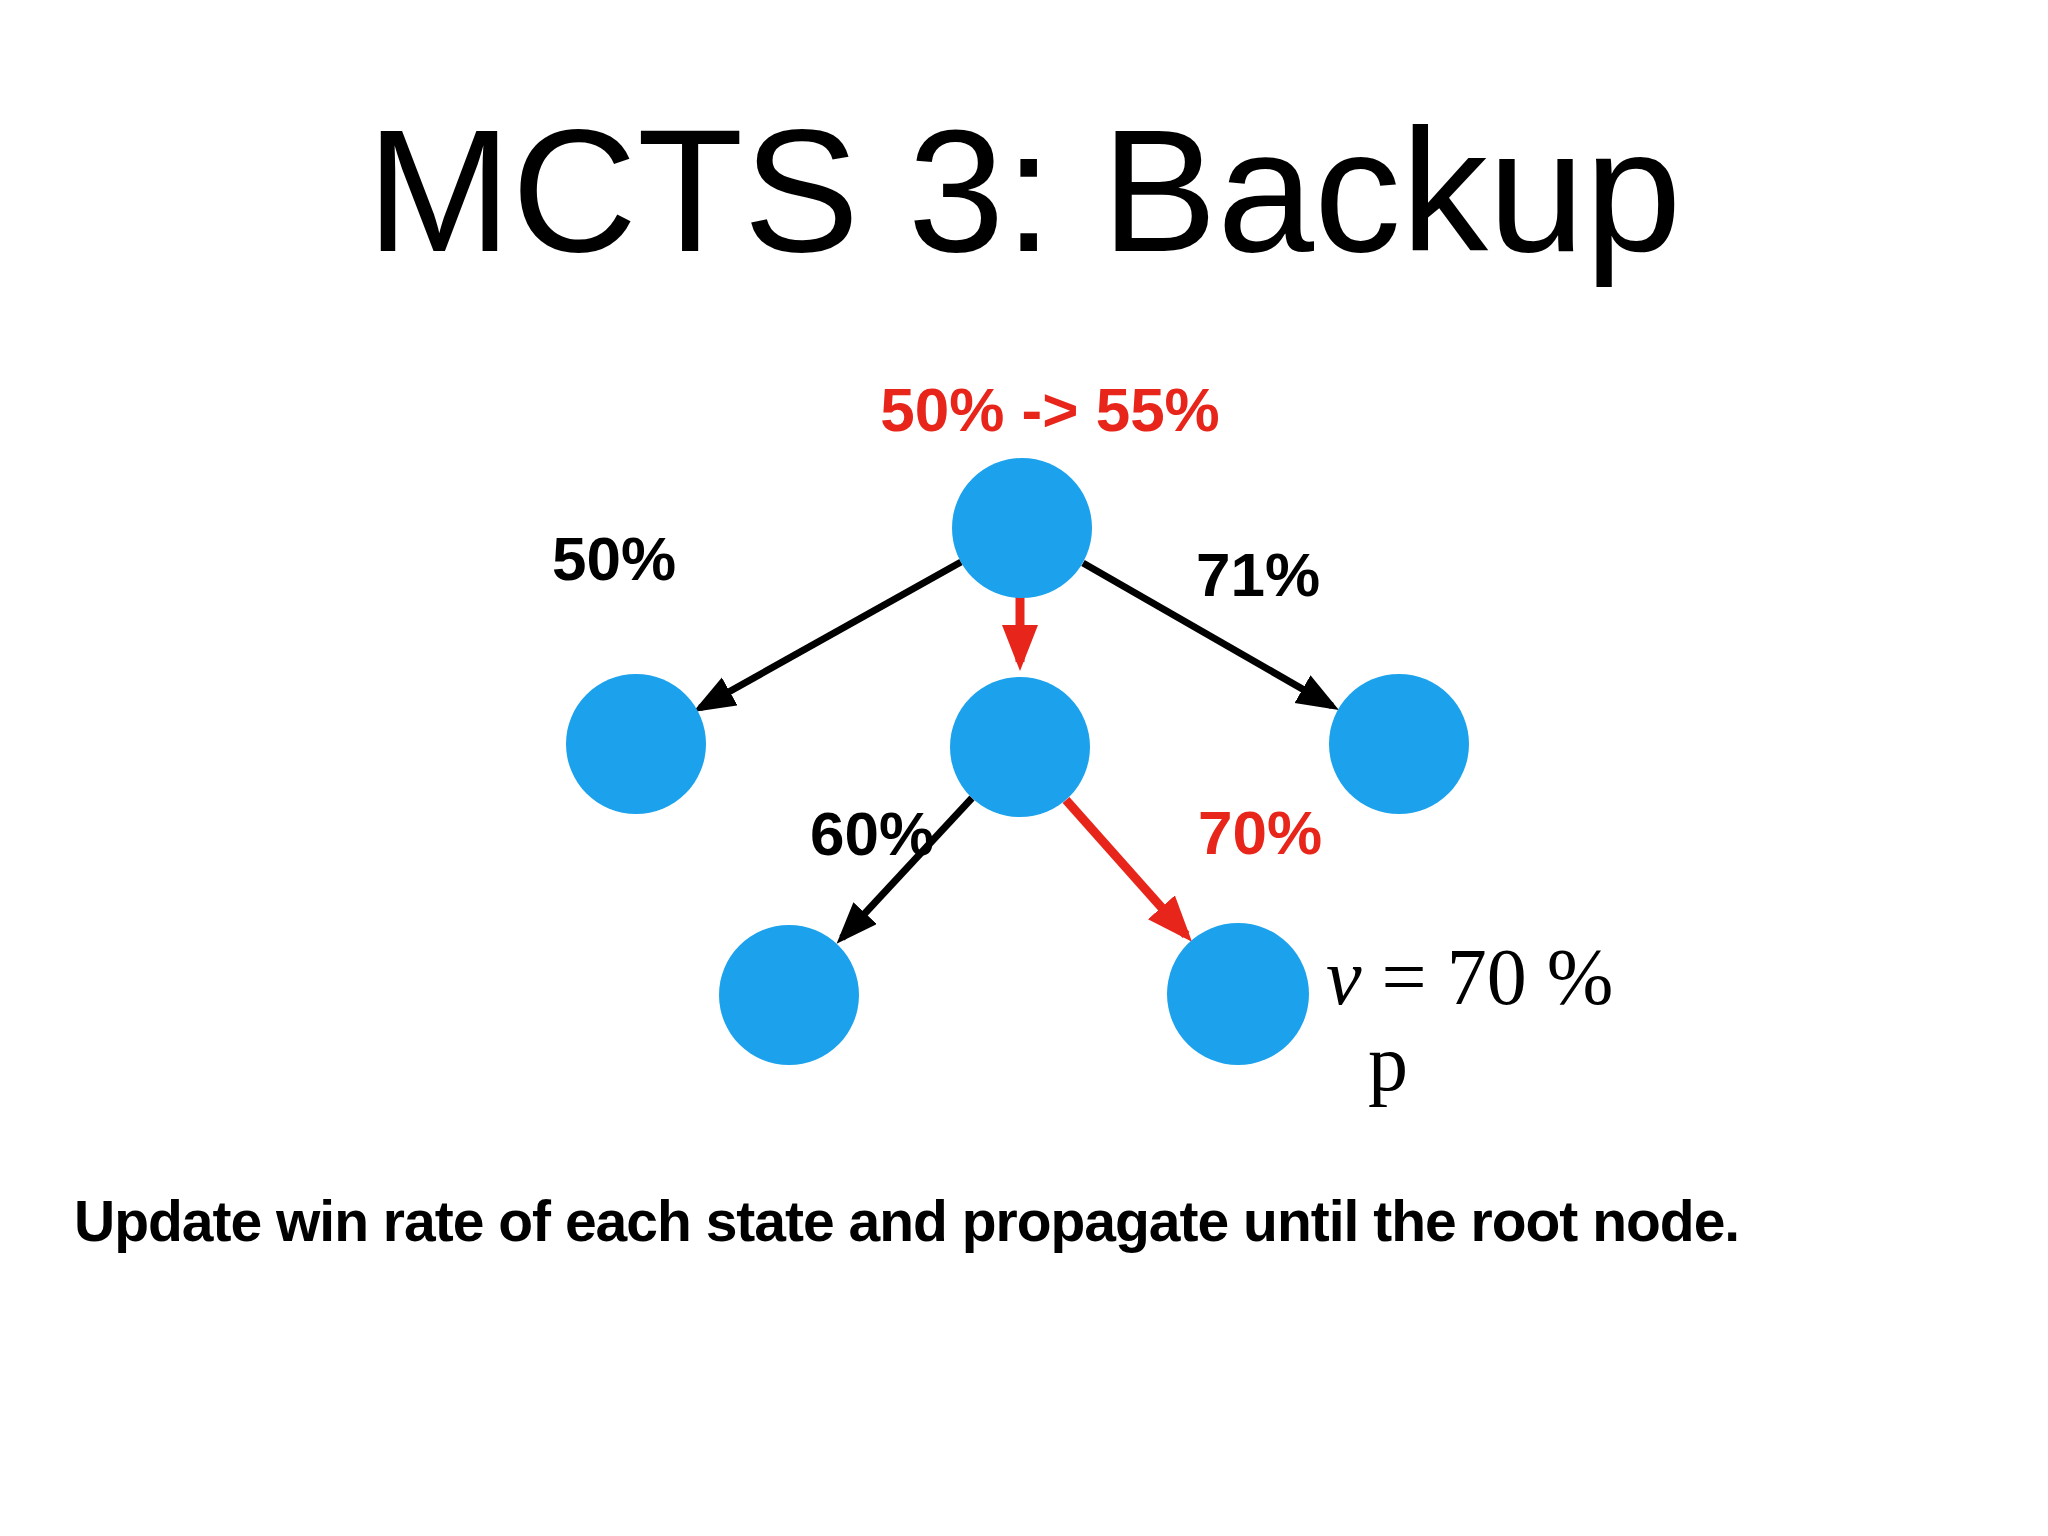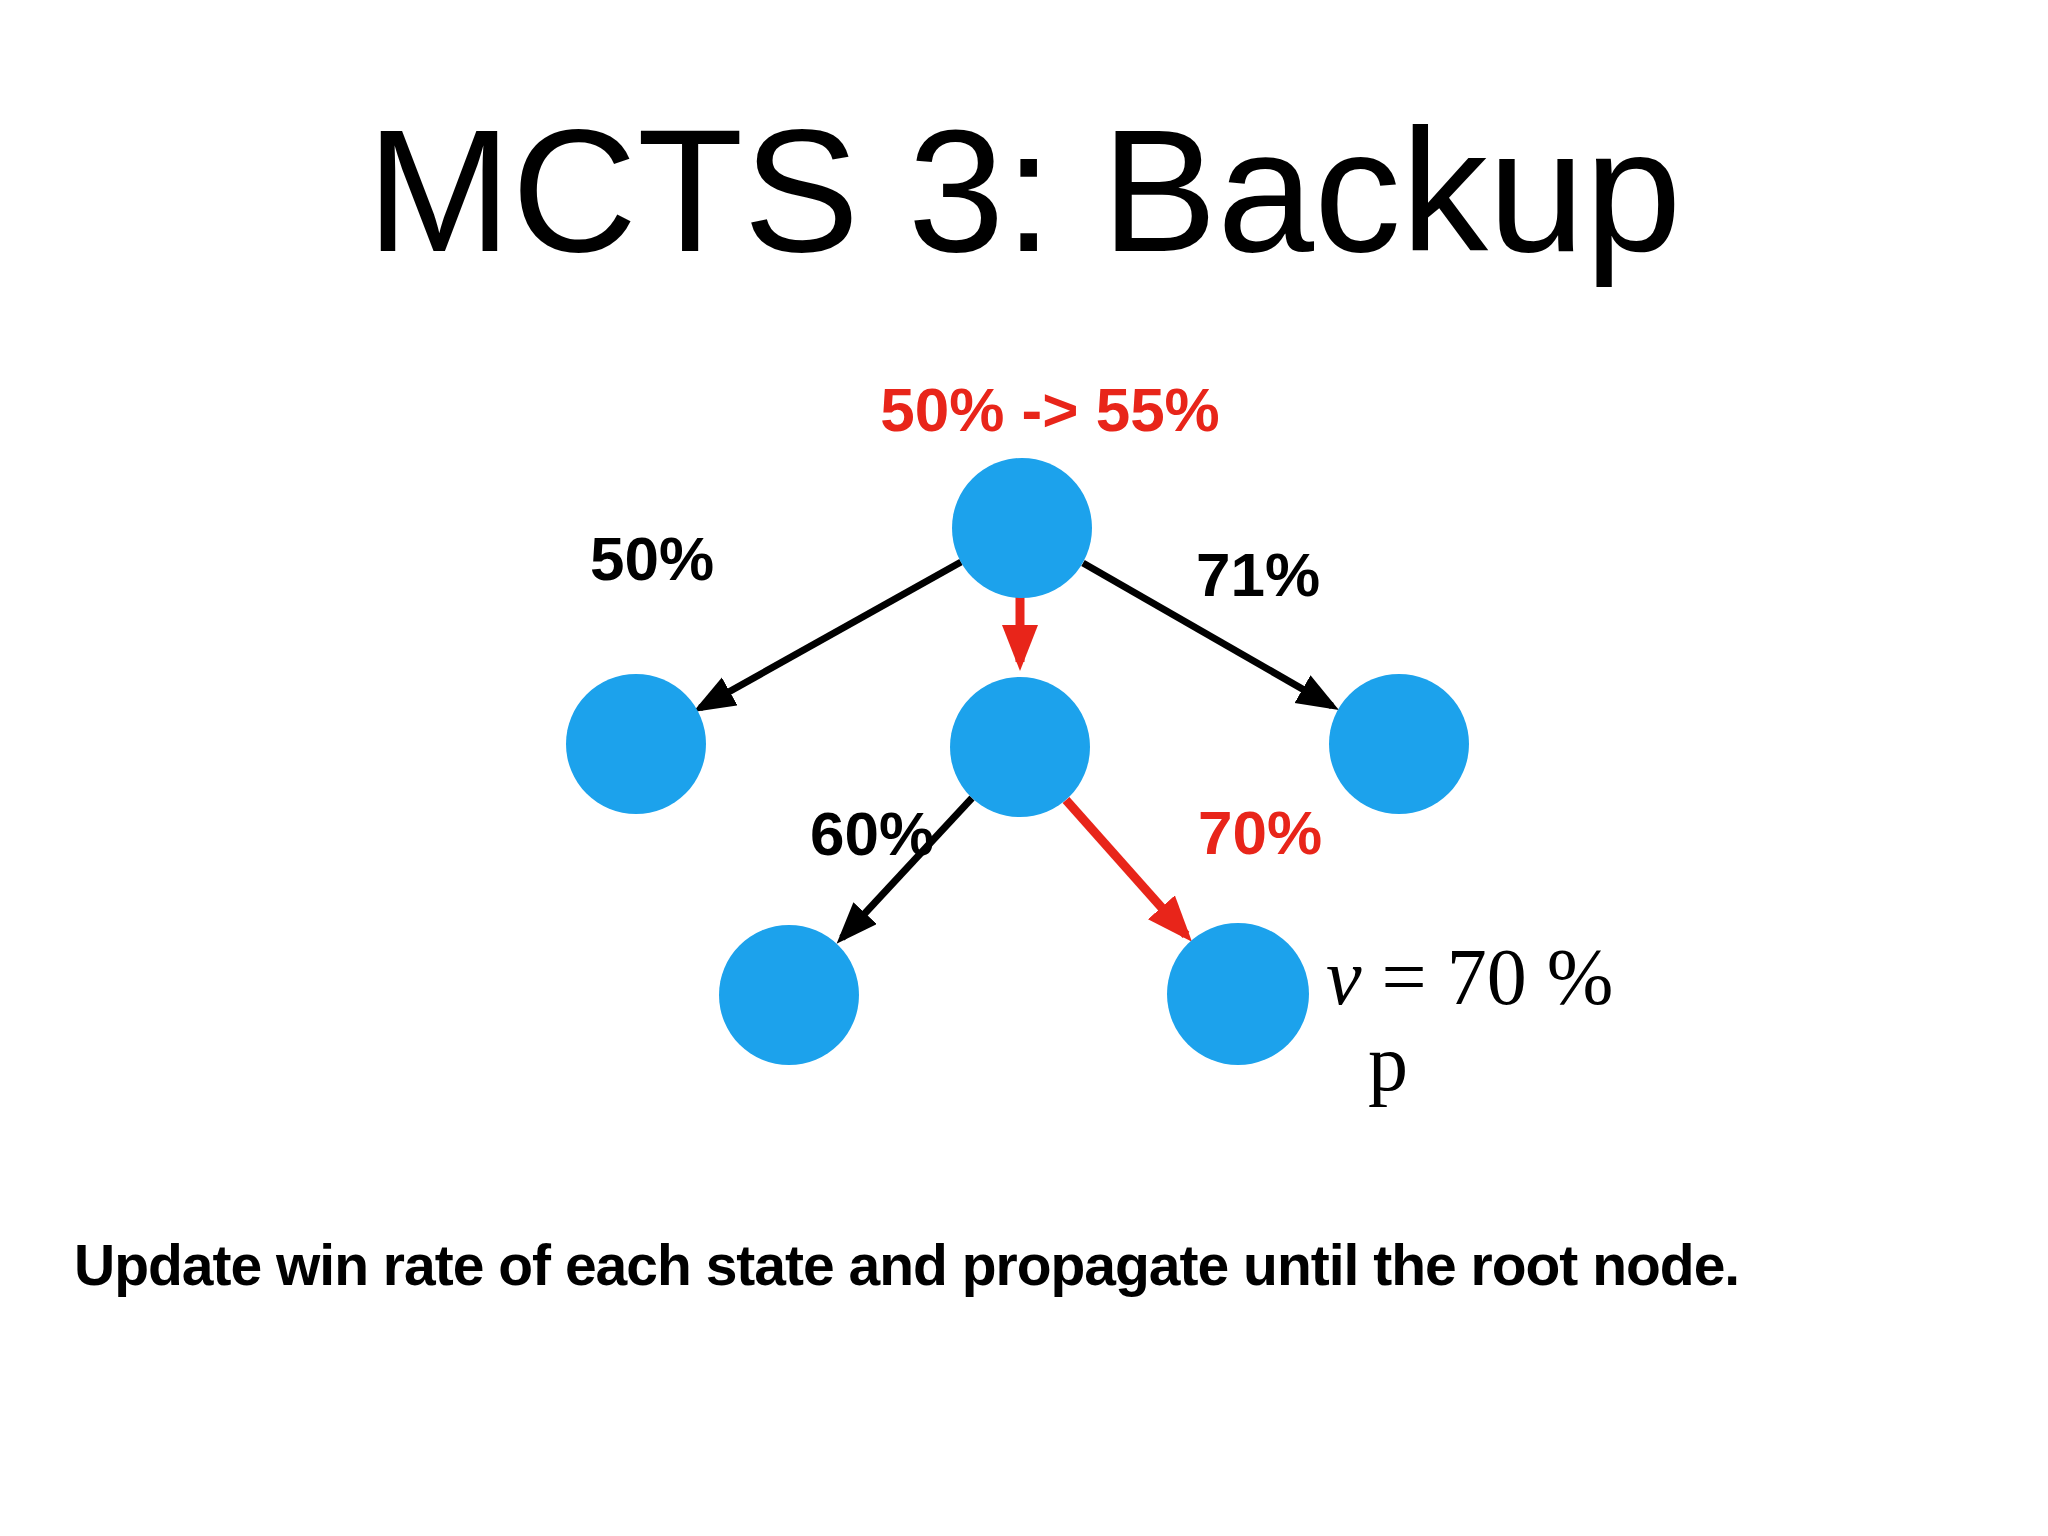--- a/index.html
+++ b/index.html
@@ -42,21 +42,21 @@
     color: #000000;
     transform: translateY(-50%);
     white-space: nowrap;
     line-height: 1;
     text-align: center;
   }
   .math .var { font-style: italic; }
   #caption {
     position: absolute;
     left: 74px;
-    top: 1232px;
+    top: 1188px;
     font-size: 57px;
     font-weight: 700;
     color: #000000;
     letter-spacing: -1px;
     white-space: nowrap;
   }
 </style>
 </head>
 <body>
 
@@ -83,21 +83,21 @@
     <circle cx="1022" cy="528" r="70" fill="#1ca2ec"></circle>
     <circle cx="636" cy="744" r="70" fill="#1ca2ec"></circle>
     <circle cx="1020" cy="747" r="70" fill="#1ca2ec"></circle>
     <circle cx="1399" cy="744" r="70" fill="#1ca2ec"></circle>
     <circle cx="789" cy="995" r="70" fill="#1ca2ec"></circle>
     <circle cx="1238" cy="994" r="71" fill="#1ca2ec"></circle>
   </svg>
 
   <div class="lbl red" style="left:1050px; top:410px">50% -&gt; 55%</div>
 
-  <div class="lbl" style="left:652px; top:559px">50%</div>
+  <div class="lbl" style="left:614px; top:559px">50%</div>
 
   <div class="lbl" style="left:1258px; top:575px">71%</div>
 
 
   <div class="lbl" style="left:872px; top:834px">60%</div>
 
   <div class="lbl red" style="left:1260px; top:833px">70%</div>
 
   <div class="math" style="left:1326px; top:977px"><span class="var">v</span> <span>= 70 %</span></div>
 

